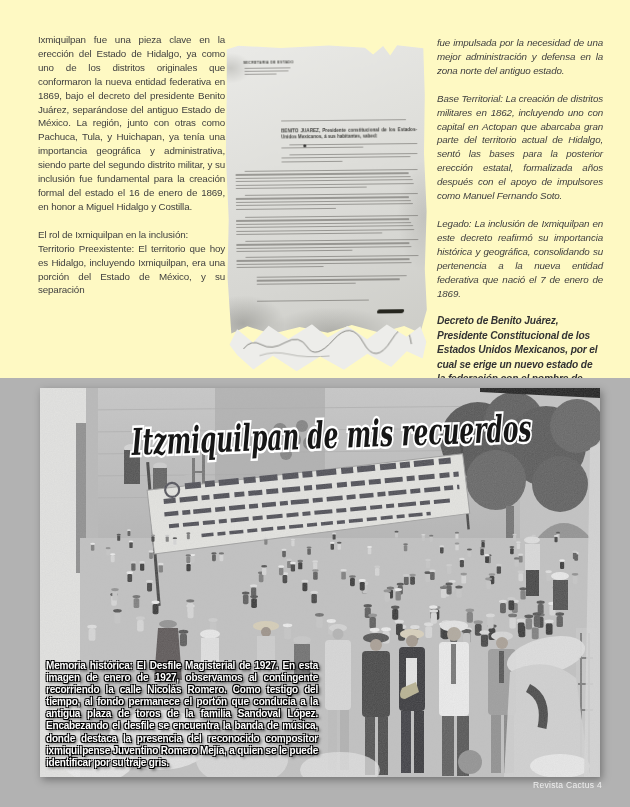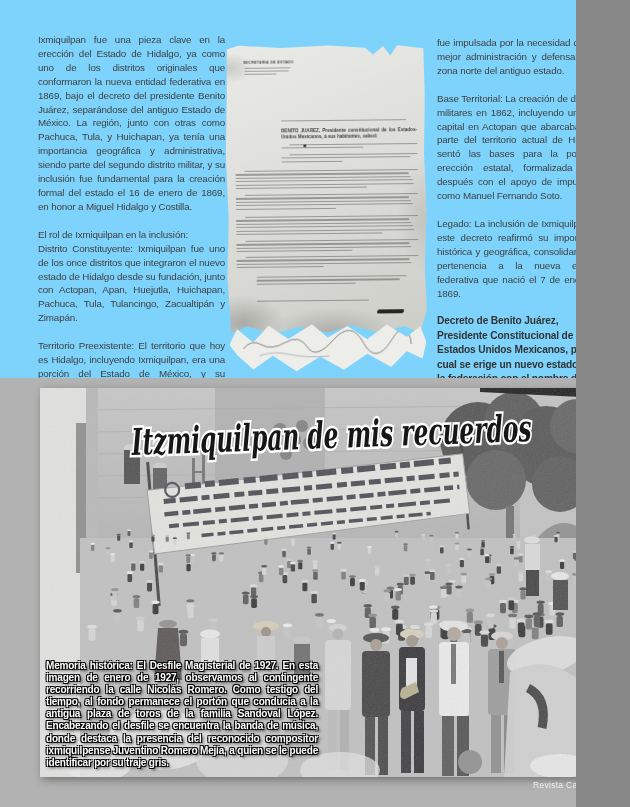--- a/index.html
+++ b/index.html
@@ -1,22 +1,22 @@
 <!DOCTYPE html>
 <html><head>
 <meta charset="utf-8">
 <style>
   html,body{margin:0;padding:0;background:#888;}
-  .page{position:relative;width:576px;height:807px;background:#7dd3fc;overflow:hidden;
+  .page{position:relative;width:630px;height:807px;background:#fef9c3;overflow:hidden;
         font-family:"Liberation Sans",sans-serif;}
   
   .col{position:absolute;font-size:9.8px;line-height:13.9px;letter-spacing:-0.15px;
        color:#3f3f3f;text-align:justify;}
   .col-left{left:38px;top:33px;width:187px;}
-  .col-right{left:437px;top:36px;width:166px;}
+  .col-right{left:437px;top:36px;width:166px;font-style:italic;}
   .col p{margin:0 0 14px 0;}
   .col p.tight{margin:0;}
   .col p.bold{font-weight:bold;text-align:left;line-height:14.5px;font-size:10.2px;color:#333;}
   
   .doc{position:absolute;left:226px;top:44px;width:202px;height:332px;transform:rotate(-0.6deg);}
   .paper{position:absolute;left:0;top:0;width:201px;height:290px;
      background:linear-gradient(160deg,#eaeae7 0%,#dfdfdb 40%,#d6d6d2 72%,#cdcdc8 100%);
      clip-path:polygon(1.2% 1.5%,7% .3%,28% 1.2%,52% .5%,70% 1.4%,74% 3.8%,79% .9%,82.5% 4.2%,86% .7%,99% 1.8%,99.5% 18%,98.8% 38%,99.8% 58%,98.6% 78%,99.4% 92%,96% 100%,88% 97.5%,76% 99.8%,62% 97%,50% 99.6%,36% 97.5%,22% 99.8%,10% 97%,2% 99.5%,.4% 80%,1.3% 60%,.2% 38%,1% 16%);
      filter:drop-shadow(3px 4px 5px rgba(0,0,0,.35));}
   .paper::after{content:"";position:absolute;inset:0;pointer-events:none;background-image:
@@ -46,21 +46,20 @@
   .folio{position:absolute;right:28px;top:402px;font-size:8.5px;color:#efefef;letter-spacing:.3px;}
 </style>
 </head>
 <body>
 
 <div class="page">
 
   <div class="col col-left">
     <p>Ixmiquilpan fue una pieza clave en la erección del Estado de Hidalgo, ya como uno de los distritos originales que conformaron la nueva entidad federativa en 1869, bajo el decreto del presidente Benito Juárez, separándose del antiguo Estado de México. La región, junto con otras como Pachuca, Tula, y Huichapan, ya tenía una importancia geográfica y administrativa, siendo parte del segundo distrito militar, y su inclusión fue fundamental para la creación formal del estado el 16 de enero de 1869, en honor a Miguel Hidalgo y Costilla.</p>
     <p class="tight">El rol de Ixmiquilpan en la inclusión:</p>
-    <p>Distrito Constituyente: Ixmiquilpan fue uno de los once distritos que integraron el nuevo estado de Hidalgo desde su fundación, junto con Actopan, Apan, Huejutla, Huichapan, Pachuca, Tula, Tulancingo, Zacualtipán y Zimapán.</p>
     <p>Territorio Preexistente: El territorio que hoy es Hidalgo, incluyendo Ixmiquilpan, era una porción del Estado de México, y su separación</p>
   </div>
 
   <div class="col col-right">
     <p>fue impulsada por la necesidad de una mejor administración y defensa en la zona norte del antiguo estado.</p>
     <p>Base Territorial: La creación de distritos militares en 1862, incluyendo uno con capital en Actopan que abarcaba gran parte del territorio actual de Hidalgo, sentó las bases para la posterior erección estatal, formalizada años después con el apoyo de impulsores como Manuel Fernando Soto.</p>
     <p>Legado: La inclusión de Ixmiquilpan en este decreto reafirmó su importancia histórica y geográfica, consolidando su pertenencia a la nueva entidad federativa que nació el 7 de enero de 1869.</p>
     <p class="bold">Decreto de Benito Juárez, Presidente Constitucional de los Estados Unidos Mexicanos, por el cual se erige un nuevo estado de la federación con el nombre de Hidalgo,</p>
   </div>
 

